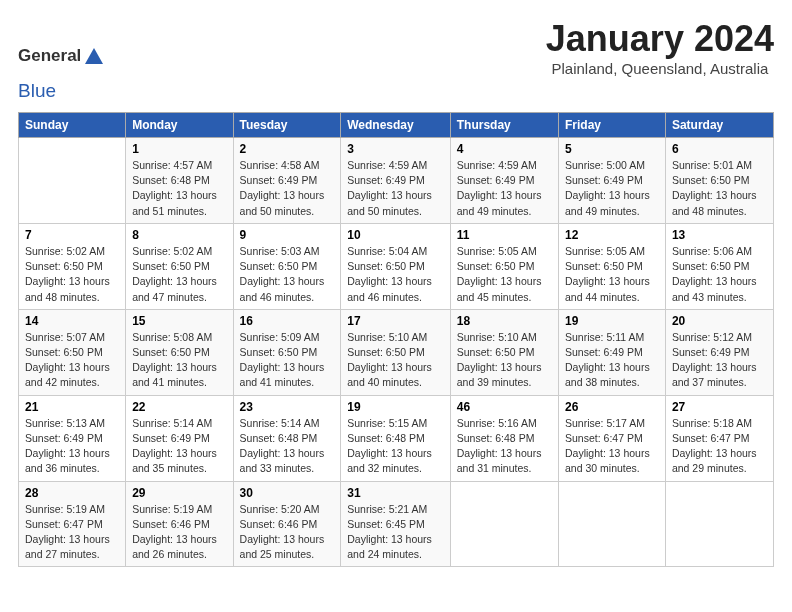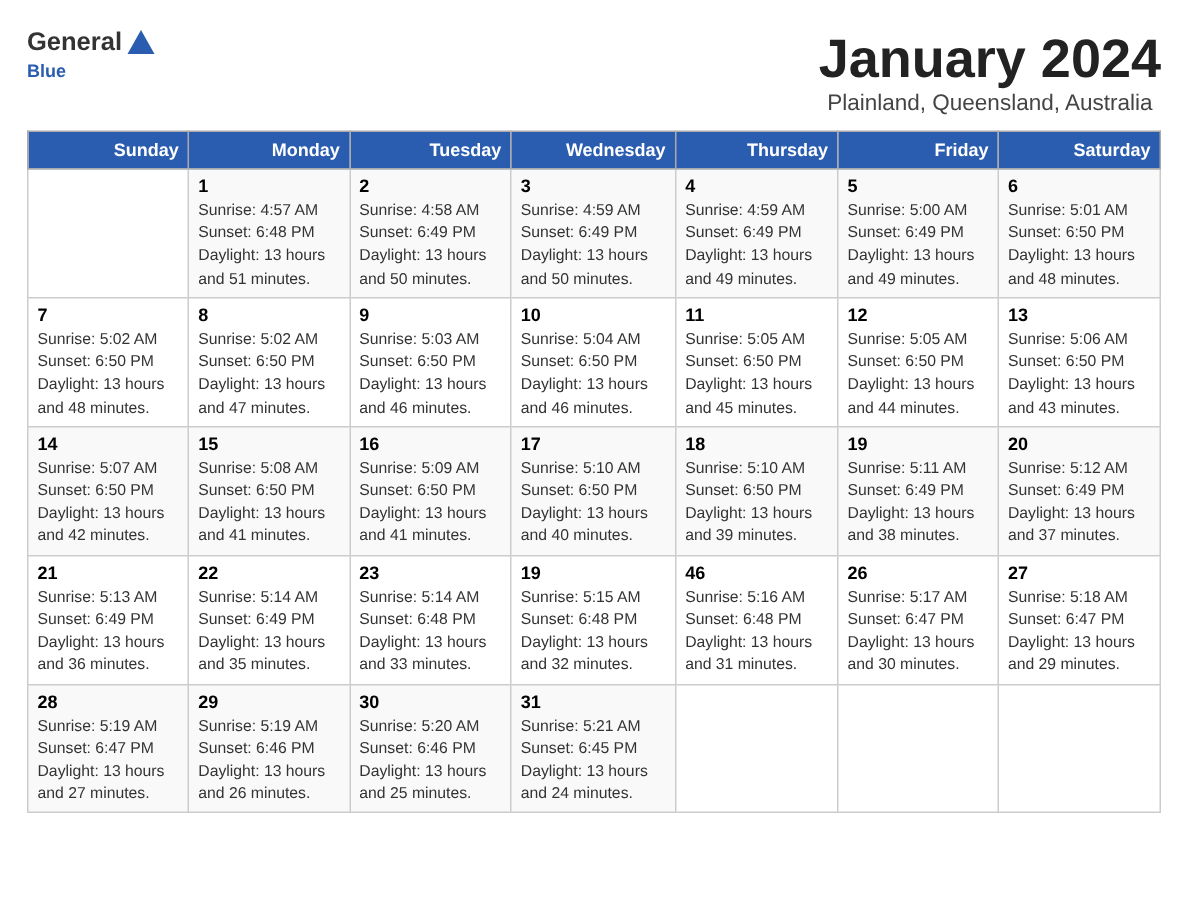--- a/index.html
+++ b/index.html
@@ -40,21 +40,21 @@
       text-align: center;
     }
     table {
       width: 100%;
       border-collapse: collapse;
       font-size: 11px;
     }
     thead tr th {
       background: #2a5db0;
       color: #fff;
-      text-align: right;
+      text-align: left;
       padding: 5px 6px;
       font-size: 12px;
       font-weight: bold;
       border: 1px solid #aaa;
     }
     tbody tr td {
       vertical-align: top;
       padding: 4px 6px;
       border: 1px solid #ccc;
       height: 80px;
@@ -81,28 +81,28 @@
       background: #fff !important;
     }
   </style>
 </head>
 <body>
 
 <div class="page">
   <div class="header">
     <div class="logo">
       <div>
-        <div style="display:flex;align-items:center;">
+        <div style="display:flex;align-items:center;margin-top:28px;">
           <div style="font-size:17px;font-weight:bold;line-height:1.15;">
             <span style="color:#333;">General</span><svg width="22" height="22" viewBox="0 0 22 22" style="vertical-align:middle;margin-left:2px;">
                 <polygon points="11,2 20,18 2,18" fill="#2a5db0"></polygon>
               </svg>
           </div>
         </div>
-        <div style="font-size:12px;font-weight:bold;color:#2a5db0;">Blue</div>
+        <div style="font-size:19px;font-weight:normal;color:#2a5db0;margin-top:12px;">Blue</div>
       </div>
     </div>
     <div class="title-block">
       <div class="month-title">January 2024</div>
       <div class="location-title">Plainland, Queensland, Australia</div>
     </div>
   </div>
 
   <table>
     <thead>

